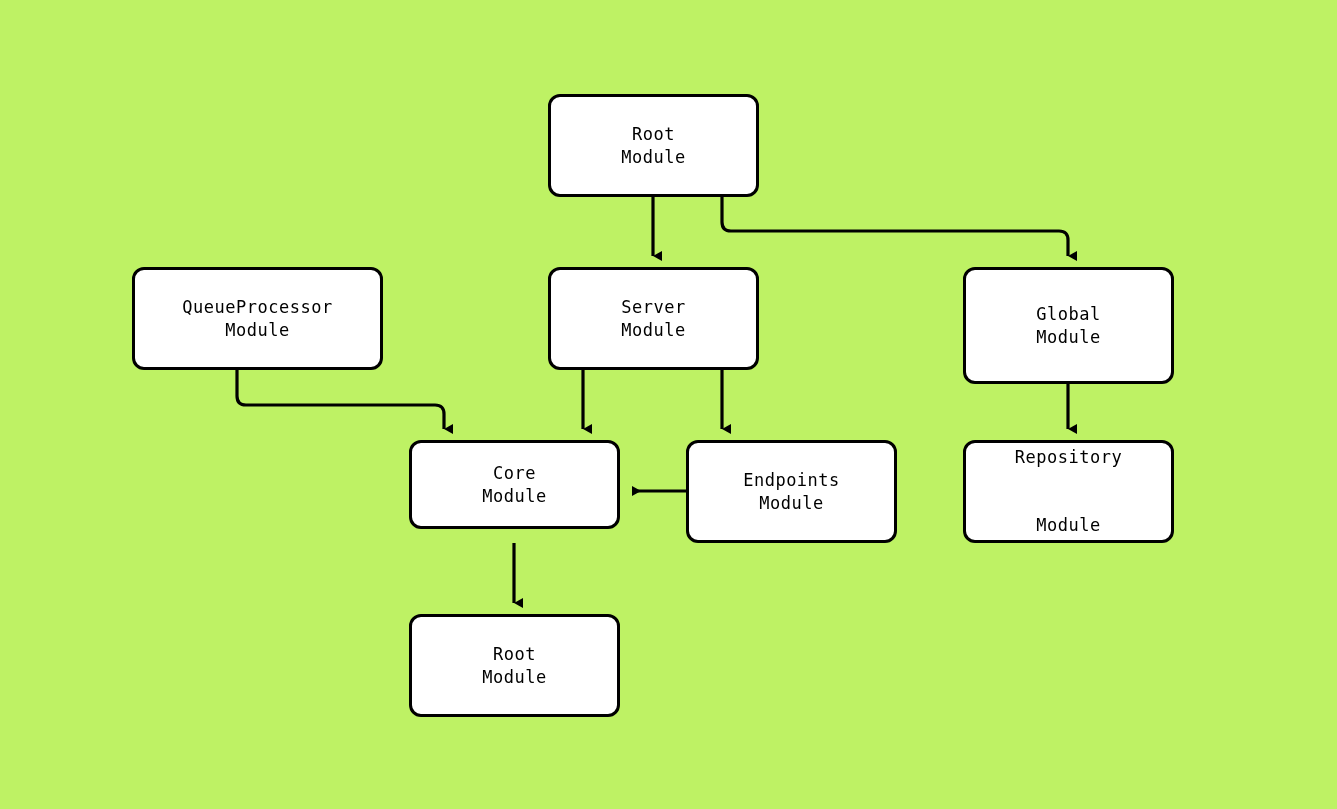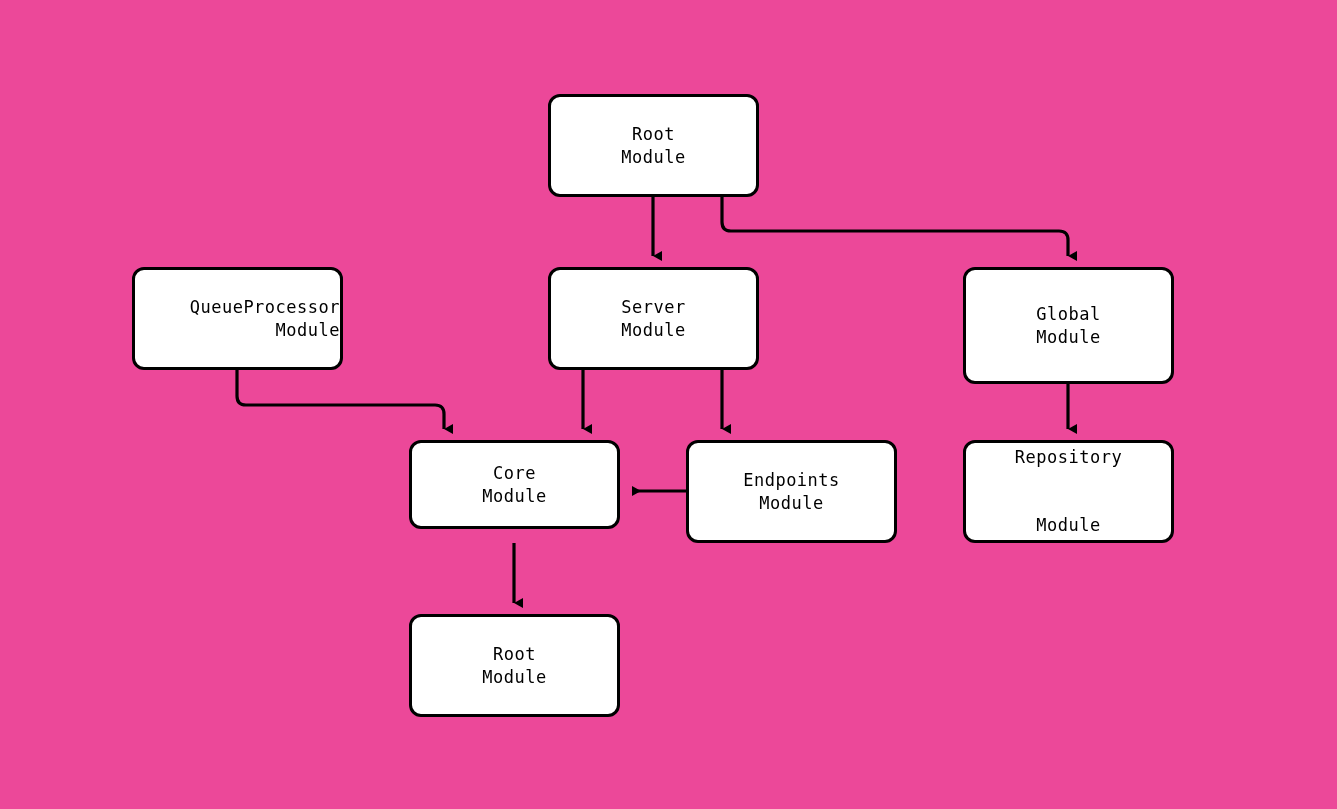--- a/index.html
+++ b/index.html
@@ -10,21 +10,21 @@
   body {
     width: 1337px;
     height: 809px;
     font-family: "DejaVu Sans Mono", "Liberation Mono", monospace;
     overflow: hidden;
   }
   #diagram-root {
     position: relative;
     width: 1337px;
     height: 809px;
-    background: #ec4899;
+    background: #bef264;
   }
   #edge-layer {
     position: absolute;
     left: 0;
     top: 0;
     width: 1337px;
     height: 809px;
   }
   .node {
     position: absolute;
@@ -72,21 +72,21 @@
         <path d="M 1068 370 L 1068 429" stroke="#000000" marker-end="url(#arrow-down)"></path>
         <path d="M 514 543 L 514 603" stroke="#000000" marker-end="url(#arrow-down)"></path>
       </g>
   </svg>
 
   <div class="node" style="left:548px;top:94px;width:211px;height:103px;">
     <span class="node-line">Root</span>
     <span class="node-line">Module</span>
   </div>
 
-  <div class="node" style="left:132px;top:267px;width:211px;height:103px;align-items:flex-end;">
+  <div class="node" style="left:132px;top:267px;width:251px;height:103px;">
     <span class="node-line">QueueProcessor</span>
     <span class="node-line">Module</span>
   </div>
 
   <div class="node" style="left:548px;top:267px;width:211px;height:103px;">
     <span class="node-line">Server</span>
     <span class="node-line">Module</span>
   </div>
 
   <div class="node" style="left:963px;top:267px;width:211px;height:117px;">

